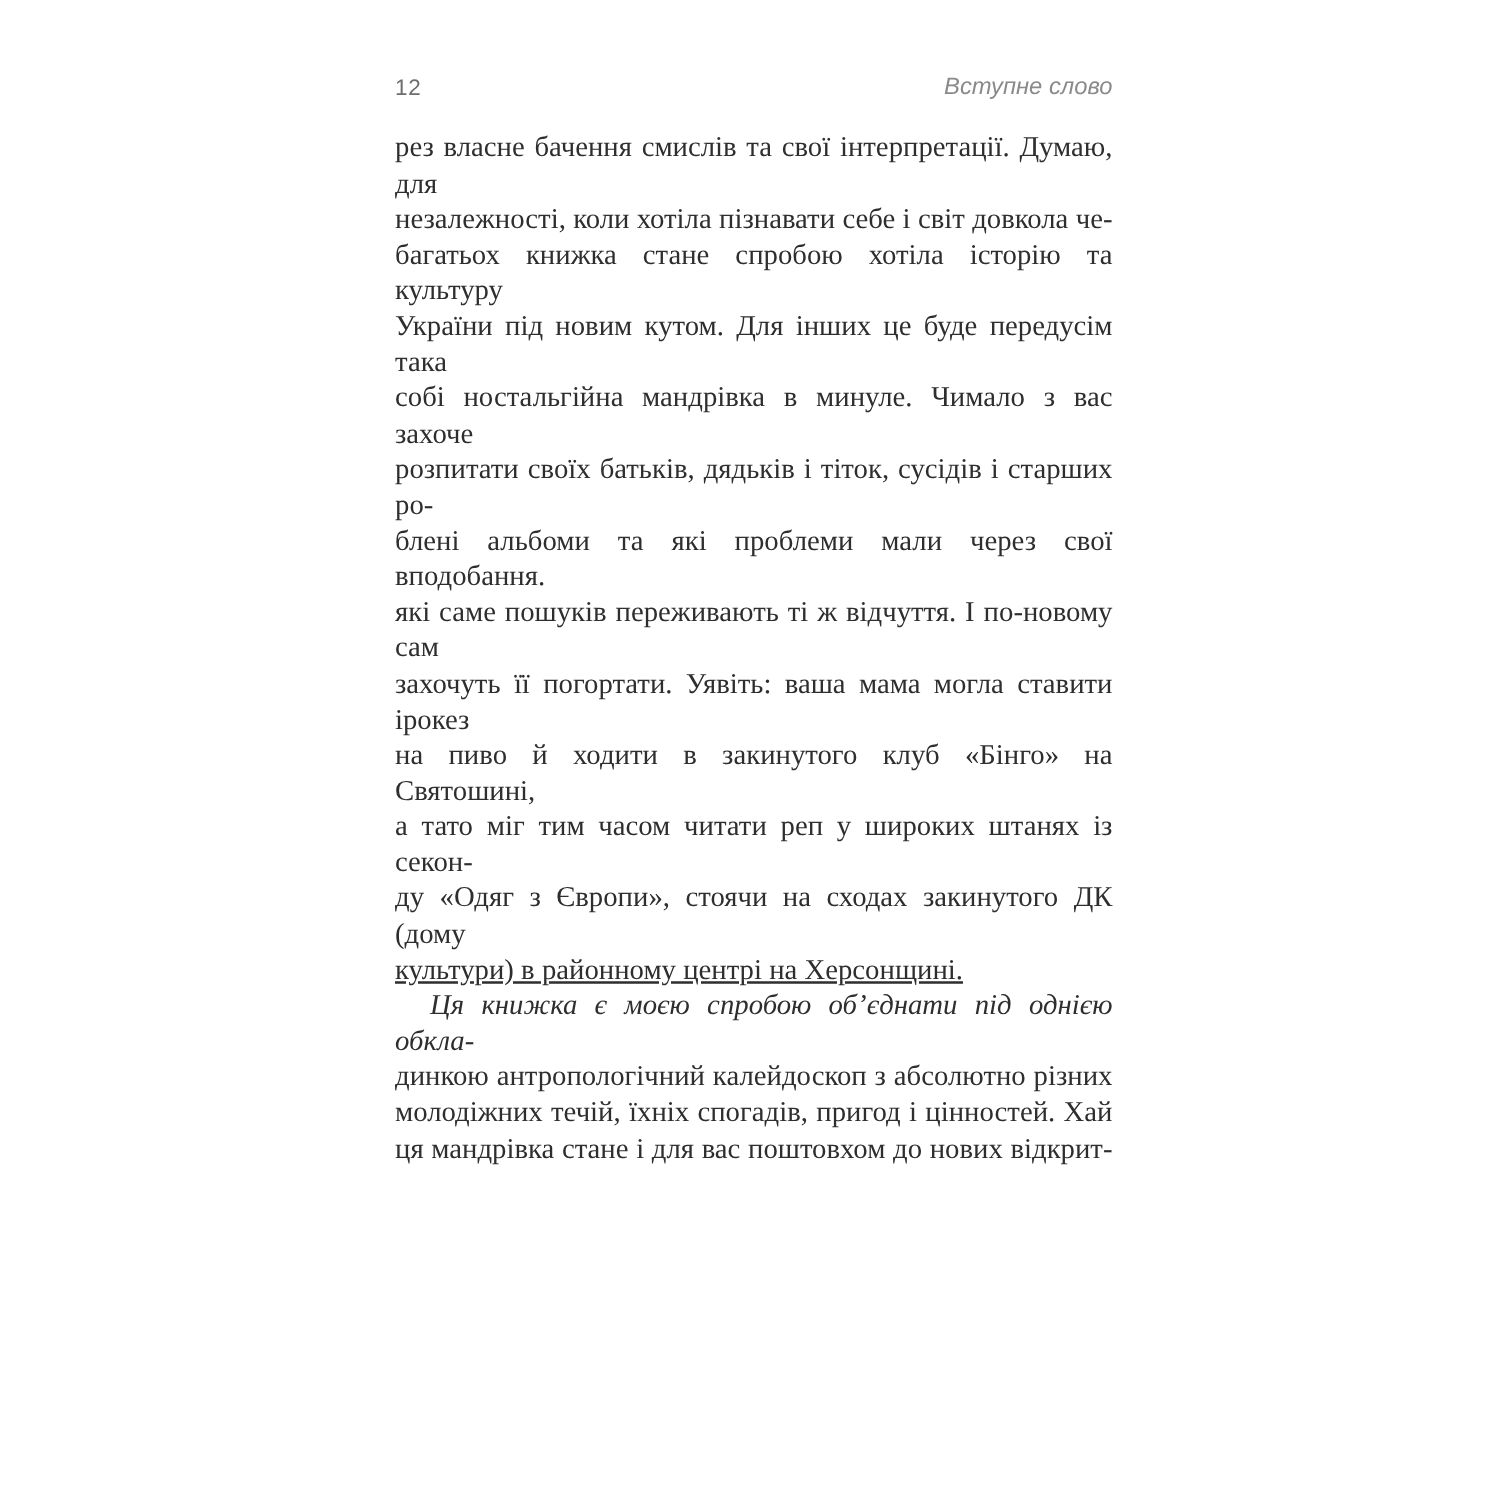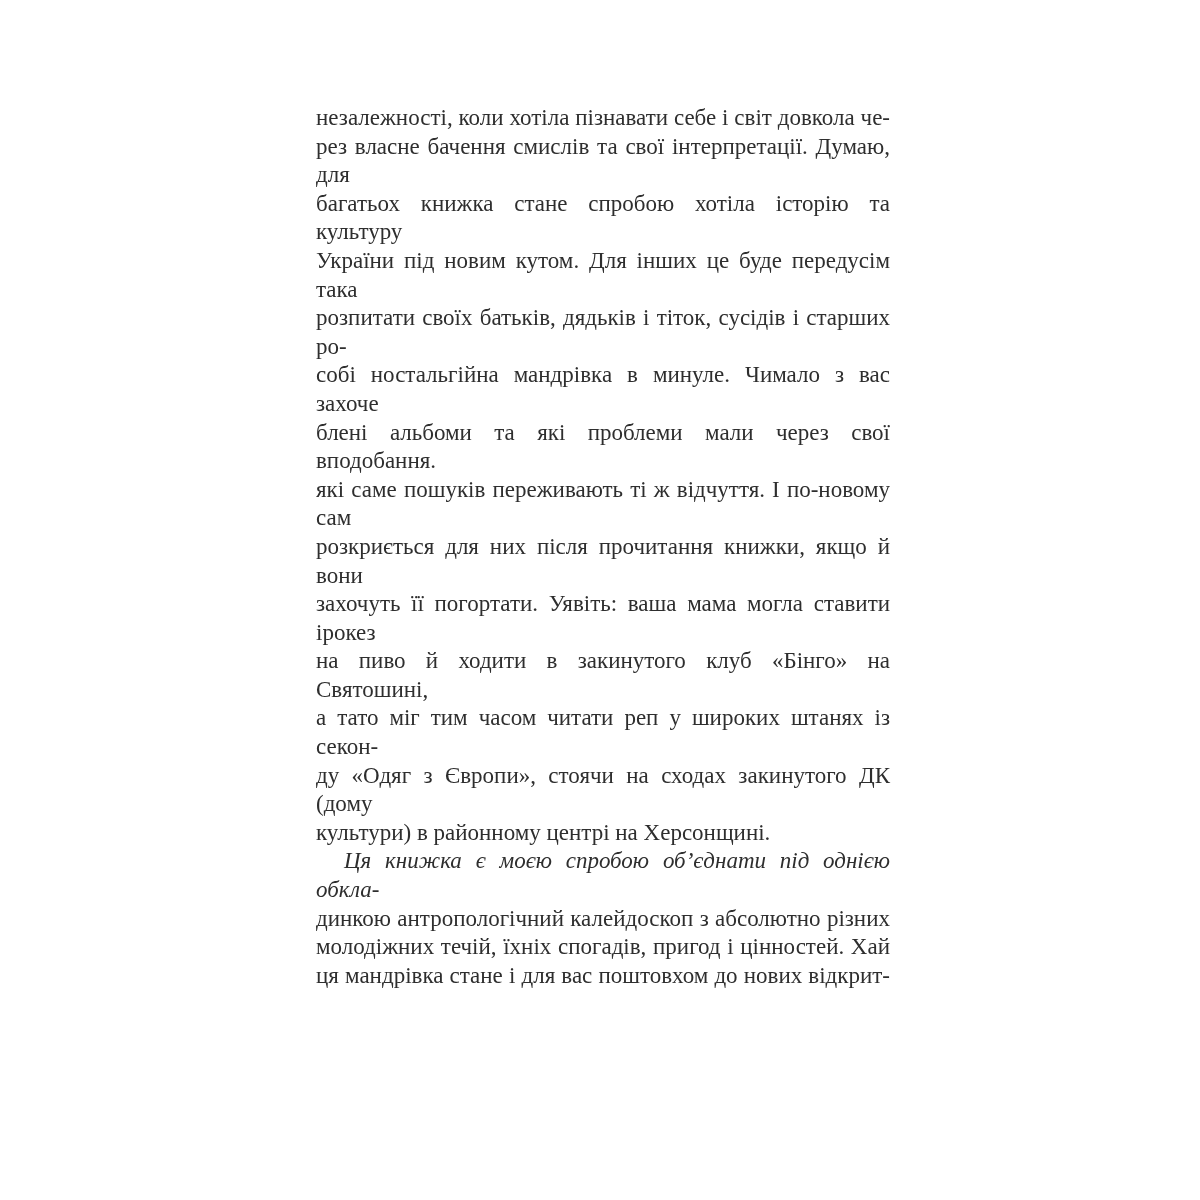--- a/index.html
+++ b/index.html
@@ -59,43 +59,47 @@
     margin: 0;
     padding: 0;
   }
   .line {
     text-align: justify;
     text-align-last: justify;
     white-space: normal;
   }
   .line.last {
     text-align-last: left;
+    text-decoration: underline;
   }
   .line.indent {
     text-indent: 28px;
     font-style: italic;
   }
 </style>
 </head>
 <body>
 
 <div class="page">
 
+  <div class="page-header">
+    <span class="page-number">12</span>
+    <span class="running-head">Вступне слово</span>
+  </div>
 
   <div class="body-text">
       <div class="paragraph">
+        <div class="line">рез власне бачення смислів та свої інтерпретації. Думаю, для</div>
         <div class="line">незалежності, коли хотіла пізнавати себе і світ довкола че-</div>
-        <div class="line">рез власне бачення смислів та свої інтерпретації. Думаю, для</div>
         <div class="line">багатьох книжка стане спробою хотіла історію та культуру</div>
         <div class="line">України під новим кутом. Для інших це буде передусім така</div>
+        <div class="line">собі ностальгійна мандрівка в минуле. Чимало з вас захоче</div>
         <div class="line">розпитати своїх батьків, дядьків і тіток, сусідів і старших ро-</div>
-        <div class="line">собі ностальгійна мандрівка в минуле. Чимало з вас захоче</div>
         <div class="line">блені альбоми та які проблеми мали через свої вподобання.</div>
         <div class="line">які саме пошуків переживають ті ж відчуття. І по-новому сам</div>
-        <div class="line">розкриється для них після прочитання книжки, якщо й вони</div>
         <div class="line">захочуть її погортати. Уявіть: ваша мама могла ставити ірокез</div>
         <div class="line">на пиво й ходити в закинутого клуб «Бінго» на Святошині,</div>
         <div class="line">а тато міг тим часом читати реп у широких штанях із секон-</div>
         <div class="line">ду «Одяг з Європи», стоячи на сходах закинутого ДК (дому</div>
         <div class="line last">культури) в районному центрі на Херсонщині.</div>
       </div>
       <div class="paragraph">
         <div class="line indent">Ця книжка є моєю спробою об’єднати під однією обкла-</div>
         <div class="line">динкою антропологічний калейдоскоп з абсолютно різних</div>
         <div class="line">молодіжних течій, їхніх спогадів, пригод і цінностей. Хай</div>

